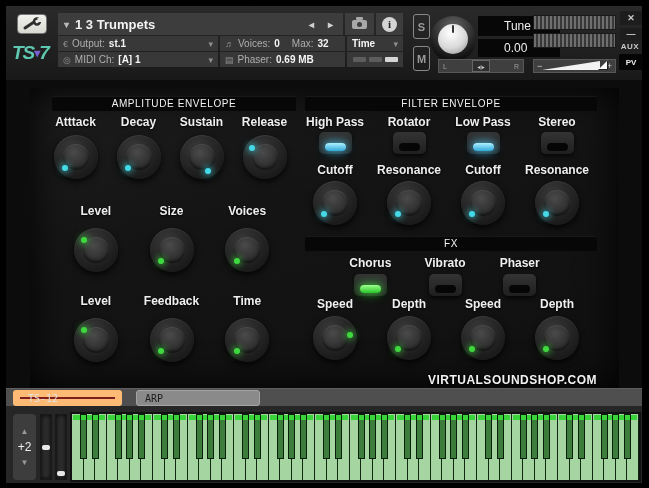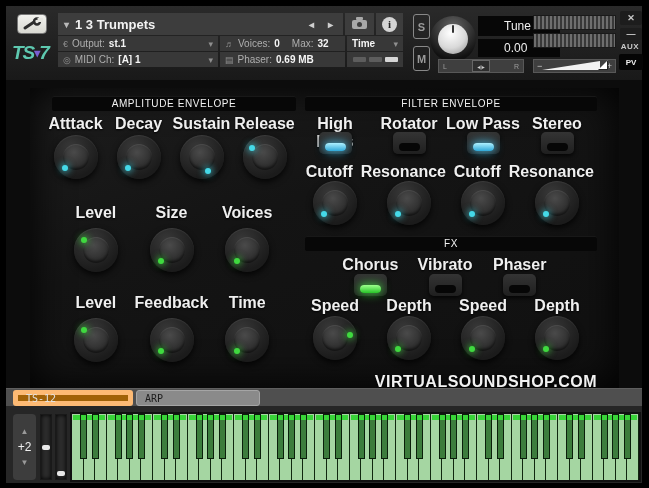--- a/index.html
+++ b/index.html
@@ -83,21 +83,21 @@
            justify-content:center; border-radius:2px; cursor:pointer; }
 
   
   .panel { position:absolute; left:24px; top:82px; width:589px; height:300px;
            background:linear-gradient(160deg,#1d1d1d 0%, #141414 40%, #101010 100%);
            box-shadow:inset 0 0 40px #000; }
   .secbar { position:absolute; height:15px; background:#070707; color:#f2f2f2; font-size:10px;
             font-weight:normal; letter-spacing:.6px; text-align:center; line-height:15px;
             border-radius:2px; box-shadow:inset 0 1px 0 rgba(255,255,255,.07); }
   .lblrow { position:absolute; display:flex; }
-  .lblrow span { flex:1; text-align:center; color:#efefef; font-size:16px; font-weight:bold;
+  .lblrow span { flex:1; text-align:center; color:#efefef; font-size:12px; font-weight:bold;
                  text-shadow:0 1px 2px #000; }
   .krow { position:absolute; display:flex; }
   .kcol { flex:1; display:flex; justify-content:center; }
   .knob { position:relative; width:44px; height:44px; border-radius:50%;
           background:radial-gradient(circle at 38% 28%, #383838, #1b1b1b 72%);
           box-shadow:0 3px 6px rgba(0,0,0,.8), inset 0 1px 1px rgba(255,255,255,.08); cursor:pointer; }
   .gear { position:absolute; left:9px; top:9px; width:26px; height:26px; border-radius:50%;
           background:radial-gradient(circle at 42% 32%, #4a4a4a, #2c2c2c 70%);
           box-shadow:inset 0 -2px 3px rgba(0,0,0,.6), inset 0 1px 1px rgba(255,255,255,.1); }
   .dot { position:absolute; width:6px; height:6px; border-radius:50%; }
@@ -105,30 +105,30 @@
   .dot.green { background:#3fd93f; box-shadow:0 0 6px 2px rgba(63,217,63,.55); }
   .swrow { position:absolute; display:flex; }
   .swcol { flex:1; display:flex; justify-content:center; }
   .switch { position:relative; width:33px; height:22px; border-radius:5px;
             background:linear-gradient(#343434,#1f1f1f); box-shadow:0 2px 4px rgba(0,0,0,.8);
             cursor:pointer; }
   .pill { position:absolute; left:6px; bottom:3px; width:21px; height:8px; border-radius:4px;
           background:#060606; }
   .pill.cyan { background:linear-gradient(#aef0ff,#2fa8d8); box-shadow:0 0 8px 2px rgba(80,200,240,.7); }
   .pill.green { background:linear-gradient(#9dff8d,#27c427); box-shadow:0 0 8px 2px rgba(70,220,70,.7); }
-  .brand { position:absolute; right:22px; top:285px; color:#f2f2f2; font-size:16px;
+  .brand { position:absolute; right:22px; top:285px; color:#f2f2f2; font-size:12px;
            font-weight:bold; letter-spacing:.5px; text-shadow:0 1px 2px #000; }
 
   
   .tabbar { position:absolute; left:0; top:382px; width:636px; height:18px; background:#4f4f4f;
             border-top:1px solid #5f5f5f; }
   .tab { position:absolute; top:1px; height:16px; font-family:"DejaVu Sans Mono",monospace;
          font-size:10px; display:flex; align-items:center; padding:0 8px; border-radius:3px;
          cursor:pointer; }
-  .tab.active { left:7px; width:120px; background:#a16207; border:5px solid #fdba74; color:#e2e2e2; }
+  .tab.active { left:7px; width:109px; background:#7f1d1d; border:7px solid #fdba74; color:#e2e2e2; }
   .tab.idle { left:130px; width:124px; background:#8a8a8a; border:1px solid #a5a5a5; color:#1c1c1c; }
 
   
   .kbzone { position:absolute; left:0; top:400px; width:636px; height:77px; background:#262626; }
   .octpanel { position:absolute; left:7px; top:8px; width:23px; height:66px; background:#3d3d3d;
               border-radius:4px; display:flex; flex-direction:column; align-items:center;
               justify-content:center; gap:4px; }
   .octpanel .arr { color:#9a9a9a; font-size:8px; cursor:pointer; }
   .octpanel .val { color:#efefef; font-size:12px; }
   .lane { position:absolute; top:8px; width:12px; height:66px; background:#2c2c2c;

